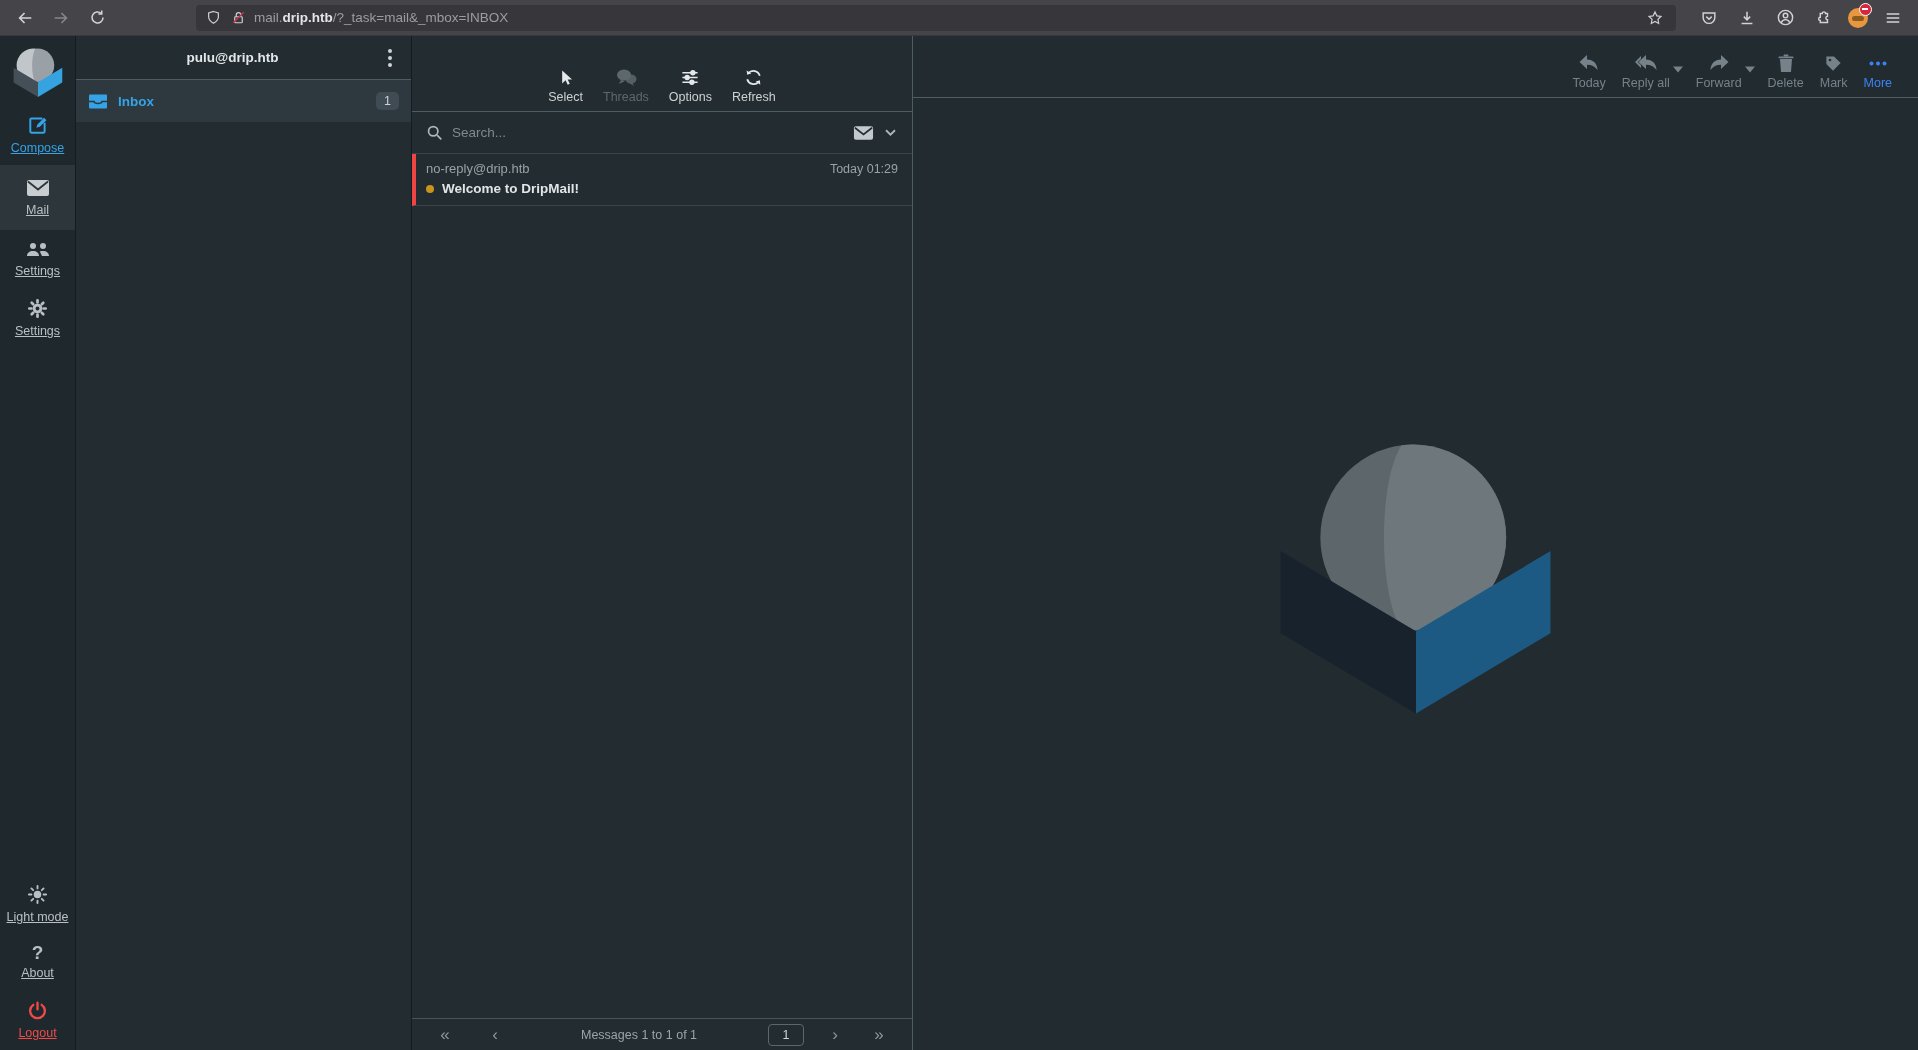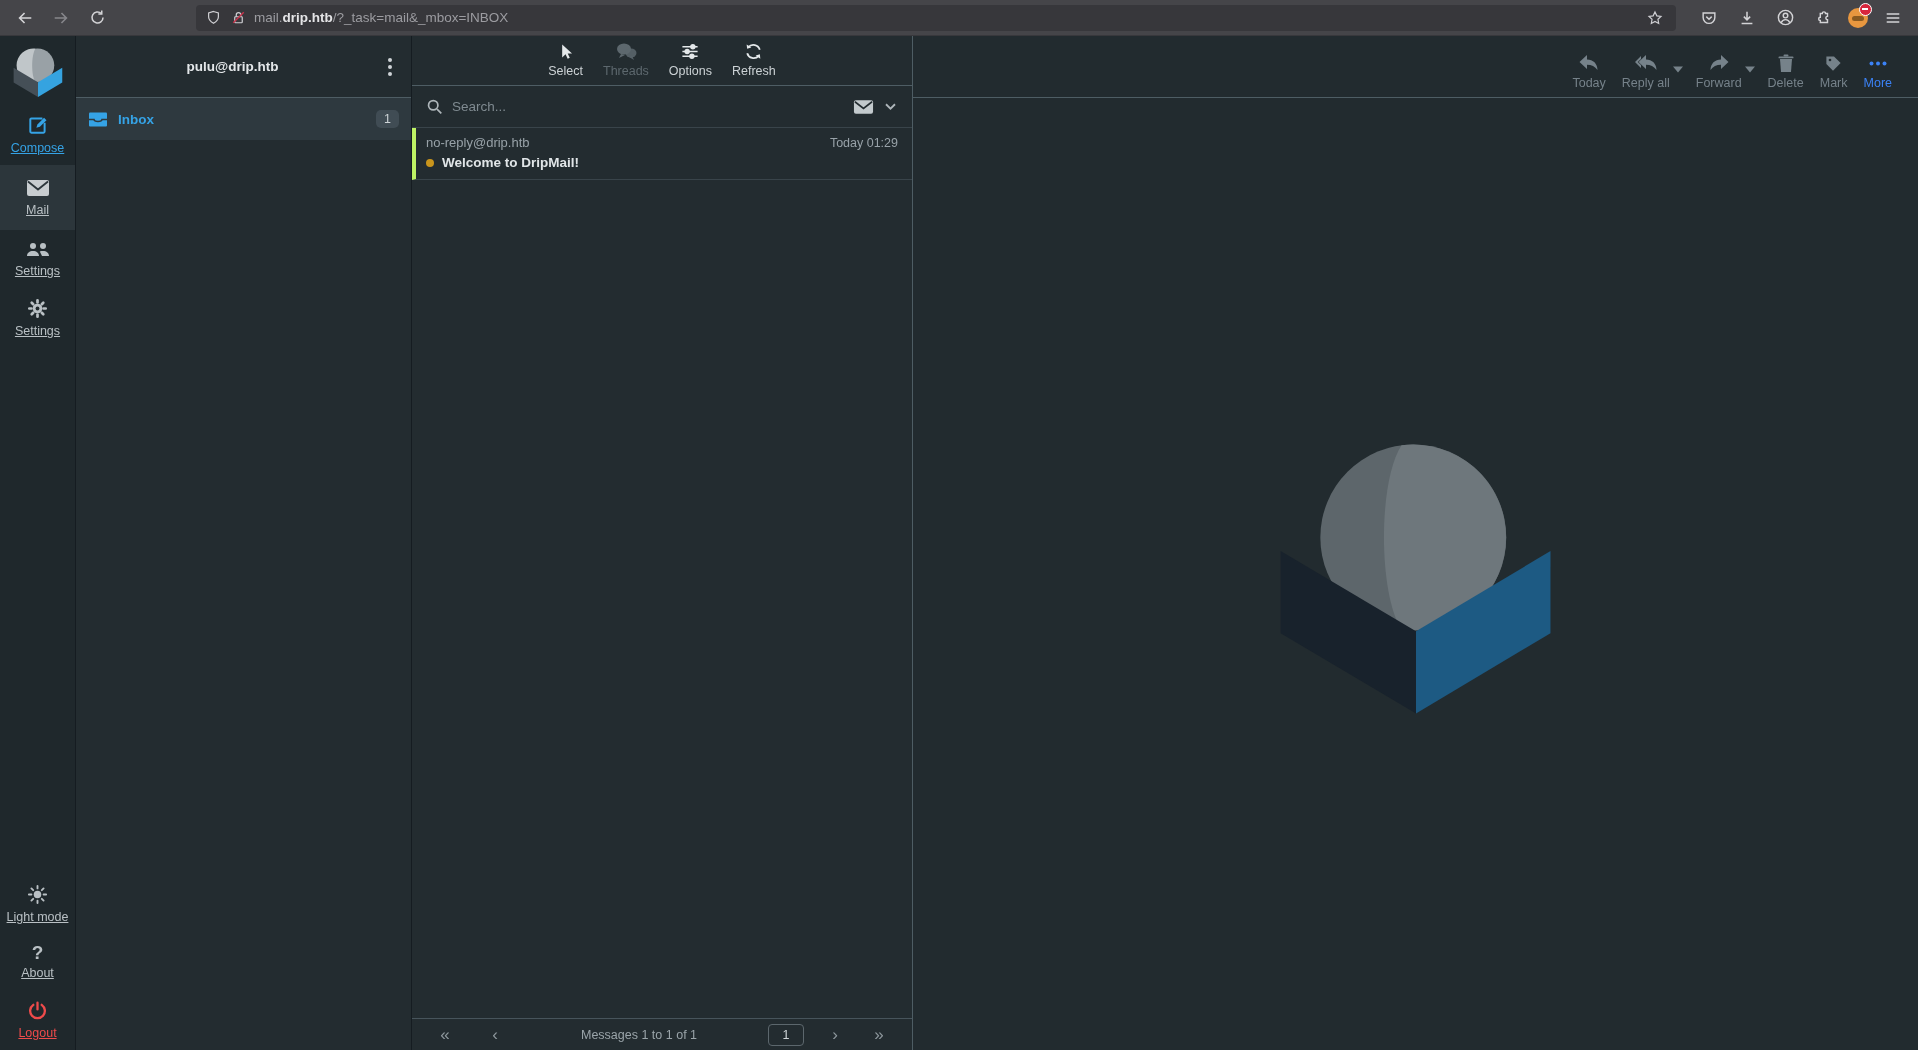--- a/index.html
+++ b/index.html
@@ -37,50 +37,50 @@
     gap:5px; padding:10px 2px; color:#b9c0c4; cursor:pointer; }
   .titem .lbl { font-size:12.5px;text-decoration:underline; }
   .titem.accent { color:#35a3e6; }
   .titem.selected { background:#2c363b; padding:13px 2px; }
   .titem.danger { color:#ef4b4b; }
   .tspacer { flex:1 1 auto; }
 
   
   .folders { width:336px; background:#232c30; border-right:1px solid #151c21;
     display:flex; flex-direction:column; }
-  .fheader { height:62px; flex:0 0 auto; border-bottom:1px solid #4e5d64;
+  .fheader { height:44px; flex:0 0 auto; border-bottom:1px solid #4e5d64;
     display:flex; align-items:center; padding:0 10px; }
   .fheader .acct { flex:1; text-align:center; color:#e3e7e9; font-weight:bold; font-size:13.5px; }
   .kebab { width:22px; display:flex; flex-direction:column; align-items:center; gap:3px; cursor:pointer; }
   .kebab i { width:4px; height:4px; border-radius:50%; background:#cfd4d7; }
   .inbox-row { height:42px; flex:0 0 auto; background:#2e393f; display:flex; align-items:center;
     padding:0 12px; gap:10px; cursor:pointer; }
   .inbox-row .flabel { color:#35a3e6; font-weight:bold; font-size:13.5px; flex:1; }
   .badge { background:#404c54; color:#ccd3d6; font-size:12.5px; border-radius:5px;
     padding:2px 8px; }
 
   
   .msgs { width:501px; background:#232c30; border-right:1px solid #4e5d64;
     display:flex; flex-direction:column; }
-  .mtoolbar { height:50px; flex:0 0 auto; border-bottom:1px solid #4e5d64;
+  .mtoolbar { height:76px; flex:0 0 auto; border-bottom:1px solid #4e5d64;
     display:flex; align-items:flex-end; justify-content:center; gap:20px; padding-bottom:7px; }
   .tbtn { display:flex; flex-direction:column; align-items:center; gap:3px;
     color:#dbe0e2; cursor:pointer; position:relative; }
   .tbtn .lbl { font-size:12.5px; color:#ccd2d5; }
   .tbtn.disabled, .tbtn.disabled .lbl { color:#5d686e; }
   .tbtn.muted, .tbtn.muted .lbl { color:#76828a; }
   .tbtn.bright, .tbtn.bright .lbl { color:#3b82f6; }
   .caret { position:absolute; right:-13px; top:11px; color:#76828a; }
   .searchrow { height:42px; flex:0 0 auto; border-bottom:1px solid #39444a;
     display:flex; align-items:center; gap:9px; padding:0 14px; }
   .searchrow input { flex:1; background:transparent; border:0; outline:none;
     color:#cdd3d6; font-size:13.5px; font-family:"Liberation Sans", sans-serif; }
   .searchrow input::placeholder { color:#7f8a90; }
   .list { flex:1 1 auto; }
-  .msgrow { height:52px; border-left:4px solid #bef264; border-bottom:1px solid #39444a;
+  .msgrow { height:52px; border-left:4px solid #ef4444; border-bottom:1px solid #39444a;
     padding:7px 14px 0 10px; cursor:pointer; }
   .msgrow .l1 { display:flex; align-items:center; }
   .msgrow .sender { flex:1; color:#98a2a8; font-size:13px; }
   .msgrow .date { color:#98a2a8; font-size:12.5px; }
   .msgrow .l2 { display:flex; align-items:center; gap:8px; margin-top:5px; }
   .dot { width:8px; height:8px; border-radius:50%; background:#c9951c; flex:0 0 auto; }
   .msgrow .subject { color:#e0e5e7; font-weight:bold; font-size:13.5px; }
   .pagebar { height:32px; flex:0 0 auto; border-top:1px solid #47545b;
     display:flex; align-items:center; padding:0 18px; gap:8px; }
   .pnav { color:#8d979c; font-size:17px; cursor:pointer; width:30px; text-align:center; }

